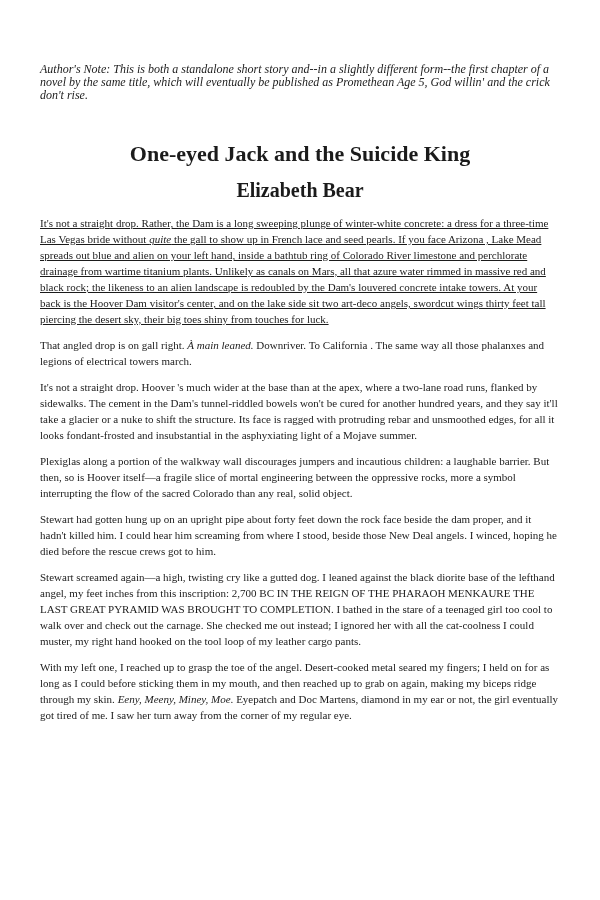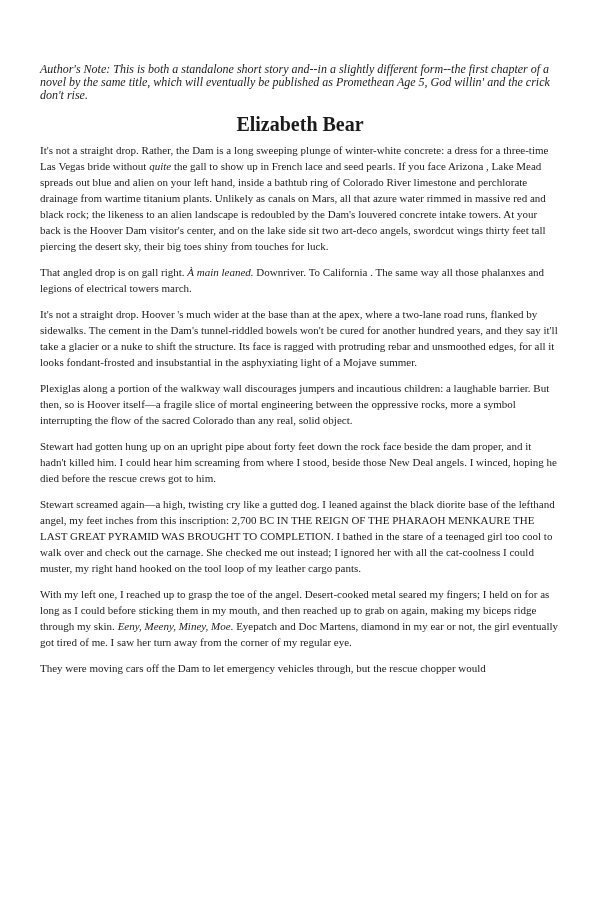--- a/index.html
+++ b/index.html
@@ -44,38 +44,39 @@
   .story {
     margin: 0;
   }
   .para {
     margin: 10px 0 0 0;
     font-size: 11px;
     line-height: 16px;
     text-align: left;
   }
   .story .para:first-child {
-    margin-top: 8px;
+    margin-top: 15px;
+    text-decoration: underline;
   }
   .para em {
     font-style: italic;
   }
 </style>
 </head>
 <body>
 
 <div class="page">
   <p class="note">Author's Note: This is both a standalone short story and--in a slightly different form--the first chapter of a novel by the same title, which will eventually be published as Promethean Age 5, God willin' and the crick don't rise.</p>
 
+  <h1 class="title">One-eyed Jack and the Suicide King</h1>
 
   <h2 class="author">Elizabeth Bear</h2>
 
   <div class="story">
       <p class="para"><span>It's not a straight drop. Rather, the Dam is a long sweeping plunge of winter-white concrete: a dress for a three-time Las Vegas bride without </span><em>quite</em><span> the gall to show up in French lace and seed pearls. If you face Arizona , Lake Mead spreads out blue and alien on your left hand, inside a bathtub ring of Colorado River limestone and perchlorate drainage from wartime titanium plants. Unlikely as canals on Mars, all that azure water rimmed in massive red and black rock; the likeness to an alien landscape is redoubled by the Dam's louvered concrete intake towers. At your back is the Hoover Dam visitor's center, and on the lake side sit two art-deco angels, swordcut wings thirty feet tall piercing the desert sky, their big toes shiny from touches for luck.</span></p>
       <p class="para"><span>That angled drop is on gall right. </span><em>À main leaned.</em><span> Downriver. To California . The same way all those phalanxes and legions of electrical towers march.</span></p>
       <p class="para"><span>It's not a straight drop. Hoover 's much wider at the base than at the apex, where a two-lane road runs, flanked by sidewalks. The cement in the Dam's tunnel-riddled bowels won't be cured for another hundred years, and they say it'll take a glacier or a nuke to shift the structure. Its face is ragged with protruding rebar and unsmoothed edges, for all it looks fondant-frosted and insubstantial in the asphyxiating light of a Mojave summer.</span></p>
       <p class="para"><span>Plexiglas along a portion of the walkway wall discourages jumpers and incautious children: a laughable barrier. But then, so is Hoover itself—a fragile slice of mortal engineering between the oppressive rocks, more a symbol interrupting the flow of the sacred Colorado than any real, solid object.</span></p>
       <p class="para"><span>Stewart had gotten hung up on an upright pipe about forty feet down the rock face beside the dam proper, and it hadn't killed him. I could hear him screaming from where I stood, beside those New Deal angels. I winced, hoping he died before the rescue crews got to him.</span></p>
       <p class="para"><span>Stewart screamed again—a high, twisting cry like a gutted dog. I leaned against the black diorite base of the lefthand angel, my feet inches from this inscription: 2,700 BC IN THE REIGN OF THE PHARAOH MENKAURE THE LAST GREAT PYRAMID WAS BROUGHT TO COMPLETION. I bathed in the stare of a teenaged girl too cool to walk over and check out the carnage. She checked me out instead; I ignored her with all the cat-coolness I could muster, my right hand hooked on the tool loop of my leather cargo pants.</span></p>
       <p class="para"><span>With my left one, I reached up to grasp the toe of the angel. Desert-cooked metal seared my fingers; I held on for as long as I could before sticking them in my mouth, and then reached up to grab on again, making my biceps ridge through my skin. </span><em>Eeny, Meeny, Miney, Moe.</em><span> Eyepatch and Doc Martens, diamond in my ear or not, the girl eventually got tired of me. I saw her turn away from the corner of my regular eye.</span></p>
-      <p class="para"><span>They were moving cars off the Dam to let emergency vehicles through, but the rescue chopper would</span></p>
     </div>
 </div>
 
 </body></html>

